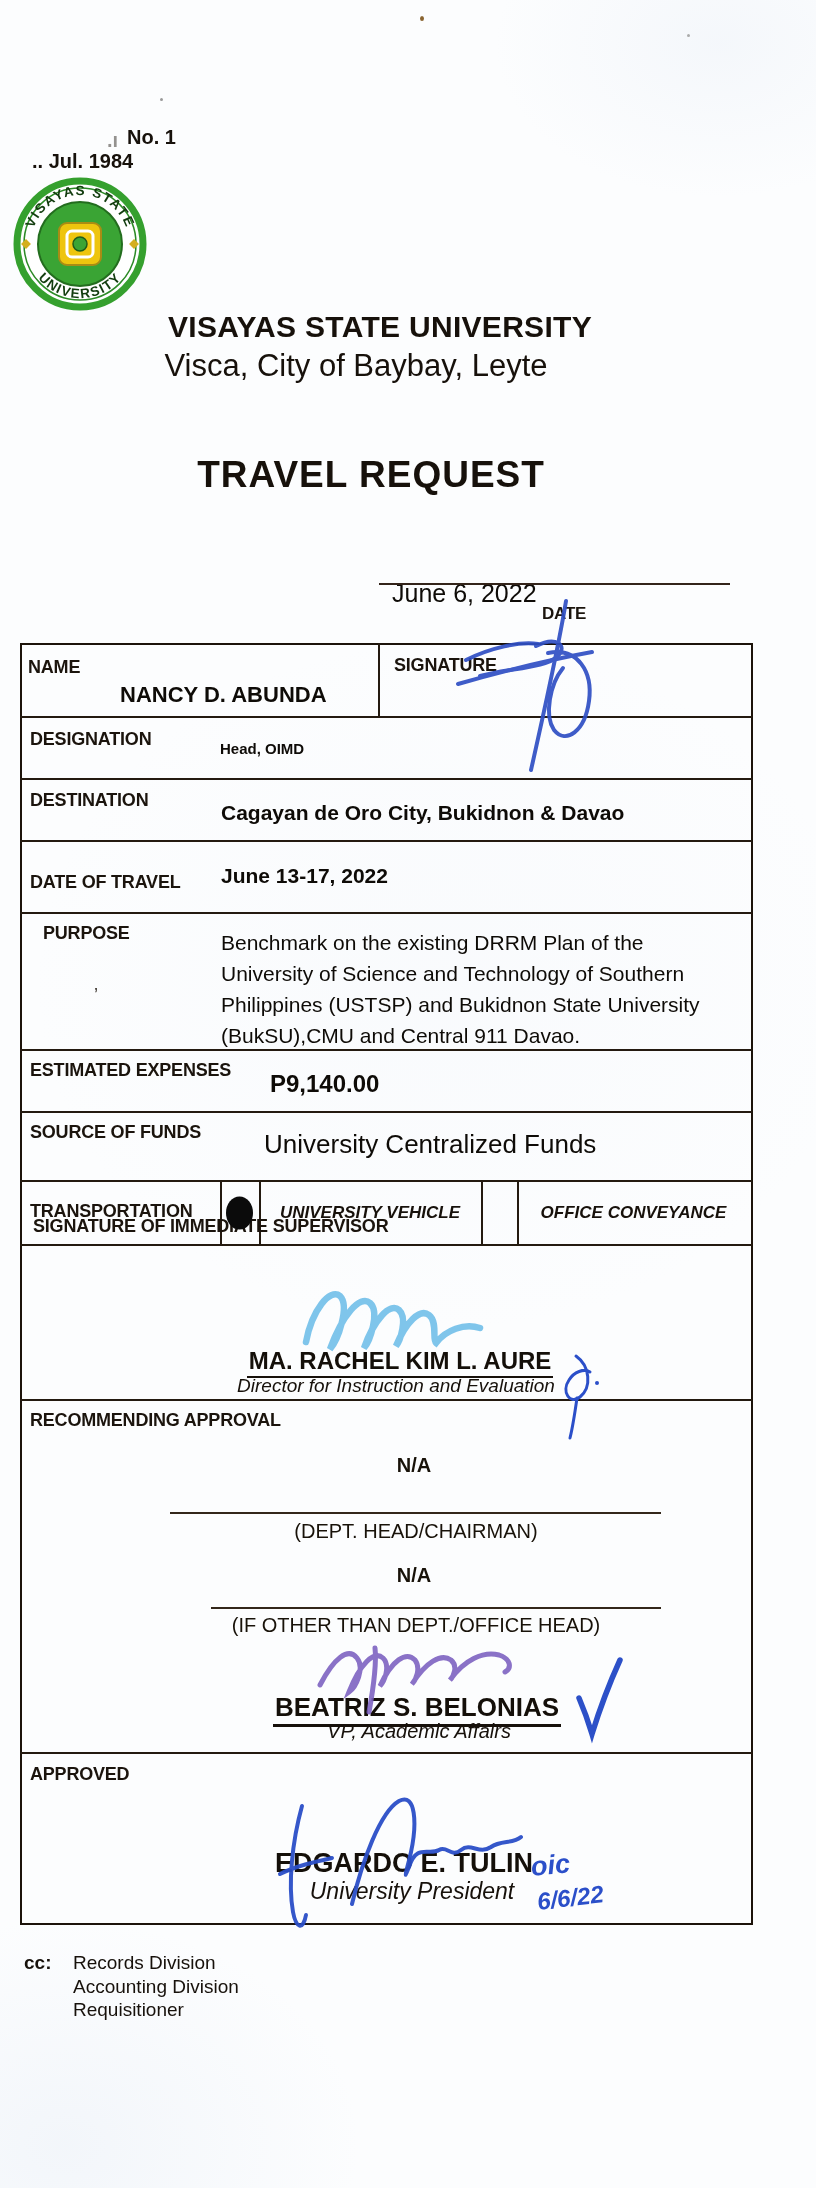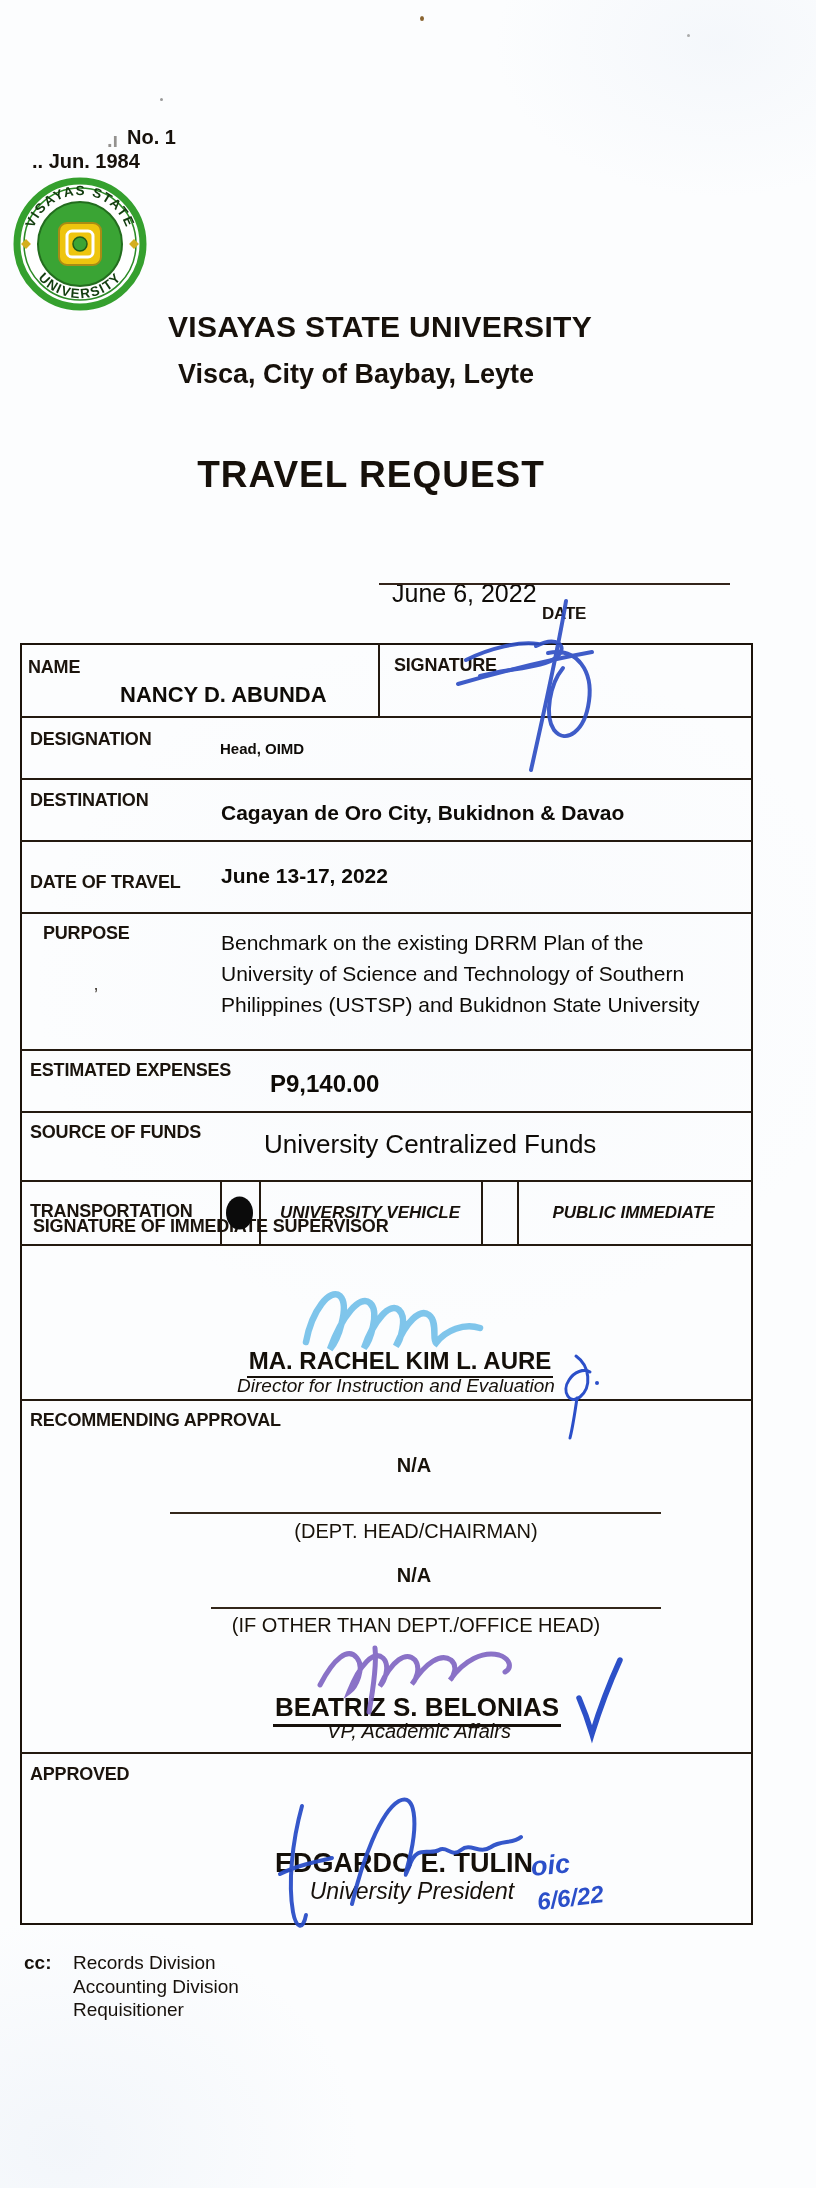--- a/index.html
+++ b/index.html
@@ -27,21 +27,21 @@
   svg{display:block;}
   .hand{position:absolute;color:#2b4fc9;font-style:italic;font-weight:600;white-space:nowrap;}
 </style>
 </head>
 <body>
 
 <div class="page">
 
   <div class="abs" style="left:107px;top:129px;font-size:20px;font-weight:700;opacity:.45;">.ı</div>
   <div class="abs" style="left:127px;top:126px;font-size:20px;font-weight:700;">No. 1</div>
-  <div class="abs" style="left:32px;top:150px;font-size:20px;font-weight:700;">.. Jun. 1984</div>
+  <div class="abs" style="left:32px;top:150px;font-size:20px;font-weight:700;">.. Jul. 1984</div>
 
   <div class="abs" style="left:12px;top:176px;width:136px;height:136px;">
     <svg width="136" height="136" viewBox="0 0 136 136">
       <circle cx="68" cy="68" r="63" fill="#ffffff" stroke="#35a02e" stroke-width="7"></circle>
       <circle cx="68" cy="68" r="56" fill="none" stroke="#2c8a26" stroke-width="1.5"></circle>
       <circle cx="68" cy="68" r="42" fill="#3aa434" stroke="#236d1e" stroke-width="2"></circle>
       <rect x="47" y="47" width="42" height="42" rx="8" fill="#eec50e" stroke="#a98c14" stroke-width="2"></rect>
       <rect x="55" y="55" width="26" height="26" rx="5" fill="none" stroke="#ffffff" stroke-width="3"></rect>
       <circle cx="68" cy="68" r="7" fill="#3aa434" stroke="#1f5c1a" stroke-width="1.5"></circle>
       <rect x="10.5" y="64.5" width="7" height="7" fill="#d4af1f" transform="rotate(45 14 68)"></rect>
@@ -53,21 +53,21 @@
       <text font-family="Liberation Sans, sans-serif" font-size="13.5" font-weight="700" fill="#123c0e" letter-spacing="1.5">
         <textPath href="#arcTop" startOffset="50%" text-anchor="middle">VISAYAS STATE</textPath>
       </text>
       <text font-family="Liberation Sans, sans-serif" font-size="13.5" font-weight="700" fill="#123c0e" letter-spacing="1.5">
         <textPath href="#arcBot" startOffset="50%" text-anchor="middle">UNIVERSITY</textPath>
       </text>
     </svg>
   </div>
 
   <div class="abs ctr" style="left:80px;top:310px;width:600px;font-size:30px;font-weight:700;letter-spacing:.3px;">VISAYAS STATE UNIVERSITY</div>
-  <div class="abs ctr" style="left:56px;top:348px;width:600px;font-size:27px;font-weight:700;margin-top:11px;">Visca, City of Baybay, Leyte</div>
+  <div class="abs ctr" style="left:56px;top:348px;width:600px;font-size:31px;font-weight:400;">Visca, City of Baybay, Leyte</div>
   <div class="abs ctr" style="left:71px;top:454px;width:600px;font-size:37px;font-weight:700;letter-spacing:1px;">TRAVEL REQUEST</div>
 
   <div class="abs val" style="left:392px;top:547px;font-size:25px;font-weight:500;margin-top:32px;">June 6, 2022</div>
   <div class="hline" style="left:379px;top:583px;width:351px;background:#33241a;"></div>
   <div class="abs lbl" style="left:542px;top:604px;font-size:17px;">DATE</div>
 
   <div class="frame" style="left:20px;top:643px;width:729px;height:1278px;"></div>
   <div class="hline" style="left:20px;top:716px;width:732px;"></div>
   <div class="hline" style="left:20px;top:778px;width:732px;"></div>
   <div class="hline" style="left:20px;top:840px;width:732px;"></div>
@@ -95,31 +95,32 @@
   <div class="abs val" style="left:221px;top:801px;font-size:21px;font-weight:600;">Cagayan de Oro City, Bukidnon &amp; Davao</div>
 
   <div class="abs lbl" style="left:30px;top:854px;margin-top:18px;">DATE OF TRAVEL</div>
   <div class="abs val" style="left:221px;top:864px;font-size:21px;font-weight:600;">June 13-17, 2022</div>
 
   <div class="abs lbl" style="left:30px;top:923px;margin-left:13px;">PURPOSE</div>
   <div class="abs val" style="left:221px;top:927px;font-size:21px;font-weight:500;line-height:31px;white-space:nowrap;">
     <div>Benchmark on the existing DRRM Plan of the</div>
     <div>University of Science and Technology of Southern</div>
     <div>Philippines (USTSP) and Bukidnon State University</div>
+    <div>(BukSU),CMU and Central 911 Davao.</div>
   </div>
 
   <div class="abs lbl" style="left:30px;top:1060px;">ESTIMATED EXPENSES</div>
   <div class="abs val" style="left:270px;top:1070px;font-size:24px;font-weight:700;">P9,140.00</div>
 
   <div class="abs lbl" style="left:30px;top:1122px;">SOURCE OF FUNDS</div>
   <div class="abs val" style="left:264px;top:1129px;font-size:26px;font-weight:500;">University Centralized Funds</div>
 
   <div class="abs lbl" style="left:30px;top:1201px;">TRANSPORTATION</div>
   <div class="abs ctr" style="left:259px;top:1203px;width:222px;font-size:17px;font-weight:600;font-style:italic;">UNIVERSITY VEHICLE</div>
-  <div class="abs ctr" style="left:517px;top:1203px;width:233px;font-size:17px;font-weight:600;font-style:italic;">PUBLIC IMMEDIATE</div>
+  <div class="abs ctr" style="left:517px;top:1203px;width:233px;font-size:17px;font-weight:600;font-style:italic;">OFFICE CONVEYANCE</div>
 
   <div class="abs lbl" style="left:33px;top:1216px;text-align:right;">SIGNATURE OF IMMEDIATE SUPERVISOR</div>
   <div class="abs ctr" style="left:100px;top:1347px;width:600px;">
     <span class="sig-name" style="font-size:24px;">MA. RACHEL KIM L. AURE</span>
   </div>
   <div class="abs ctr" style="left:96px;top:1375px;width:600px;font-size:19px;">
     <span class="role">Director for Instruction and Evaluation</span>
   </div>
 
   <div class="abs lbl" style="left:30px;top:1410px;">RECOMMENDING APPROVAL</div>

